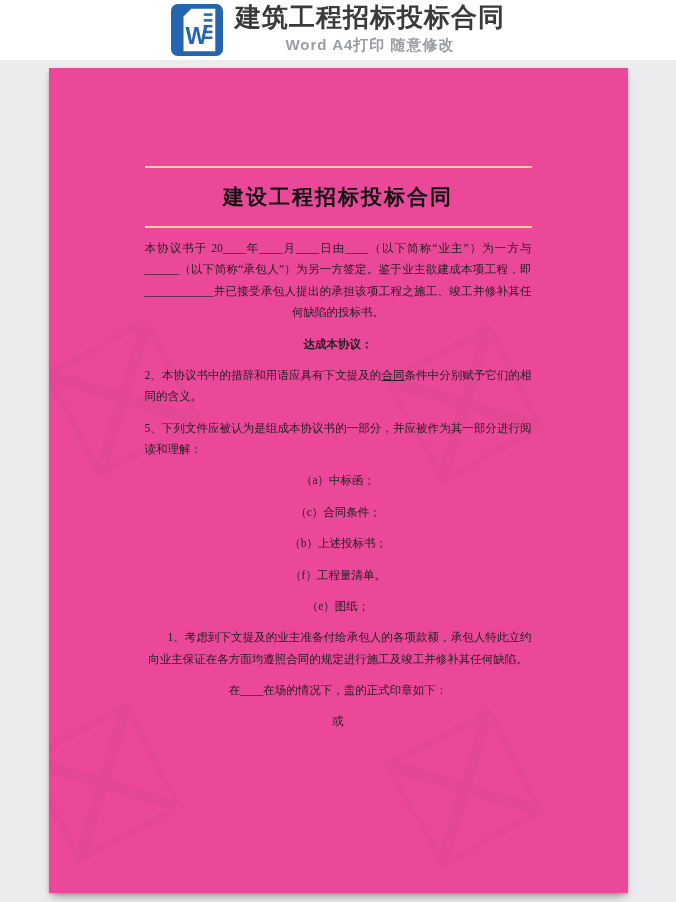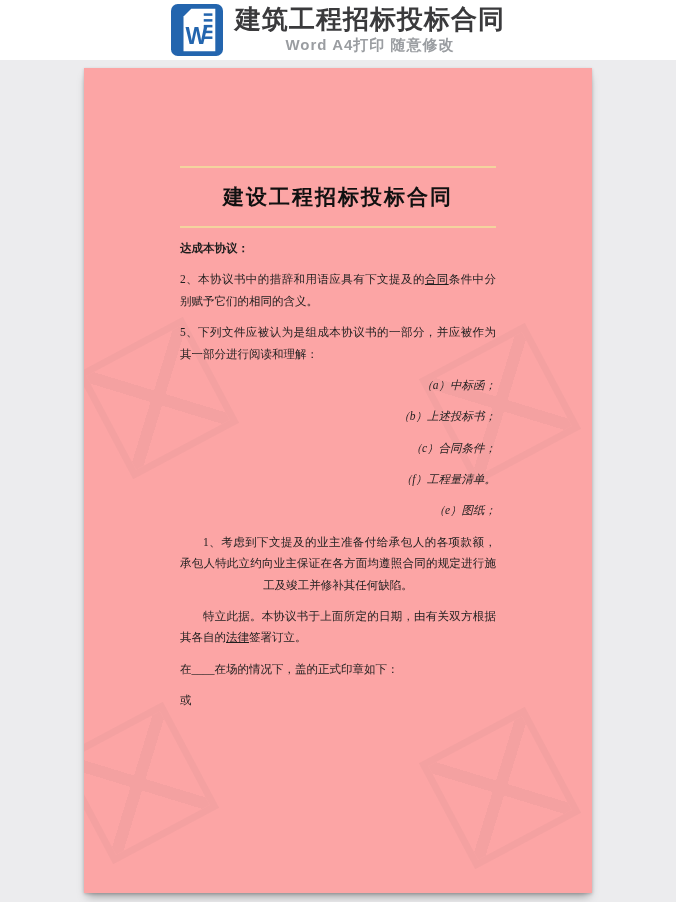--- a/index.html
+++ b/index.html
@@ -8,59 +8,59 @@
 
   
   .banner {
     height: 60px; background: #ffffff;
     display: flex; align-items: center; justify-content: center;
     gap: 12px;
   }
   .banner-icon { width: 52px; height: 52px; flex: 0 0 auto; }
   .banner-text { text-align: center; }
   .banner-title {
-    font-family: Liberation Sans, sans-serif;
+    font-family: Liberation Mono, monospace;
     font-size: 26px; font-weight: 700; color: #3a3a3c;
     letter-spacing: 1px; line-height: 1.1;
   }
   .banner-sub {
     font-family: "Liberation Sans", "DejaVu Sans", sans-serif;
     font-size: 15px; color: #9a9da1; letter-spacing: 1px; margin-top: 2px; font-weight: bold;
   }
 
   
   .stage { height: 842px; padding-top: 8px; }
   .page {
     position: relative;
-    width: 508px; height: 825px; margin: 0 auto;
-    background: #fca5a5;
+    width: 579px; height: 825px; margin: 0 auto;
+    background: #ec4899;
     box-shadow: 0 1px 3px rgba(0,0,0,.18), 0 6px 9px -3px rgba(0,0,0,.35);
     overflow: hidden;
   }
   .content { padding: 98px 96px 0 96px; color: #1f1f1f; }
 
   .rule { height: 2px; background: #f3d49e; }
 
   .doc-title {
     text-align: center; font-weight: 700; font-size: 21px;
     letter-spacing: 2px; color: #111; margin: 15px 0;
   }
 
   .body-text { font-size: 11.5px; line-height: 1.86; }
   .body-text p { margin-top: 10px; }
 
   p.just { text-align: justify; }
   p.tl-center { text-align: justify; text-align-last: center; }
-  p.center { }
+  p.center { text-align: center; }
   p.indent { text-indent: 2em; }
   .bold { font-weight: 700; }
 
   .doc-link { text-decoration: underline; color: #1f1f1f; cursor: pointer; }
 
-  .item { text-align: right; margin-top: 7px; font-style: italic; }
+  .item { text-align: center; margin-top: 7px; }
 
   
   .wm {
     position: absolute; width: 120px; height: 120px;
     border: 7px solid #555; opacity: 0.045;
     transform: rotate(-28deg);
     background:
       linear-gradient(45deg,  transparent 46%, #555 46%, #555 54%, transparent 54%),
       linear-gradient(-45deg, transparent 46%, #555 46%, #555 54%, transparent 54%);
     pointer-events: none;
@@ -98,37 +98,37 @@
     <div class="wm wm3"></div>
     <div class="wm wm4"></div>
 
     <div class="content">
       <div class="rule"></div>
       <div class="doc-title">建设工程招标投标合同</div>
       <div class="rule"></div>
 
       <div class="body-text">
 
+        <p class="tl-center">本协议书于 20____年____月____日由____（以下简称“业主”）为一方与______（以下简称“承包人”）为另一方签定。鉴于业主欲建成本项工程，即____________并已接受承包人提出的承担该项工程之施工、竣工并修补其任何缺陷的投标书。</p>
 
         <p class="center bold">达成本协议：</p>
 
         <p class="just"><span>2、本协议书中的措辞和用语应具有下文提及的</span><span class="doc-link">合同</span><span>条件中分别赋予它们的相同的含义。</span></p>
 
         <p class="just">5、下列文件应被认为是组成本协议书的一部分，并应被作为其一部分进行阅读和理解：</p>
 
         <p class="item"><span>（a）中标函；</span><span class="doc-link"></span><span></span></p>
+        <p class="item"><span>（c）合同条件；</span><span class="doc-link"></span><span></span></p>
         <p class="item"><span>（b）上述投标书；</span><span class="doc-link"></span><span></span></p>
-        <p class="item"><span>（c）合同条件；</span><span class="doc-link"></span><span></span></p>
         <p class="item"><span>（f）工程量清单。</span><span class="doc-link"></span><span></span></p>
         <p class="item"><span>（e）图纸；</span><span class="doc-link"></span><span></span></p>
 
         <p class="tl-center indent">1、考虑到下文提及的业主准备付给承包人的各项款额，承包人特此立约向业主保证在各方面均遵照合同的规定进行施工及竣工并修补其任何缺陷。</p>
 
 
-        <p class="just indent"><span>特立此据。本协议书于上面所定的日期，由有关双方根据其各自的</span><span class="doc-link">法律</span><span>签署订立。</span></p>
 
         <p class="center">在____在场的情况下，盖的正式印章如下：</p>
         <p class="center">或</p>
 
       </div>
     </div>
   </div>
 </div>
 
 </body></html>

